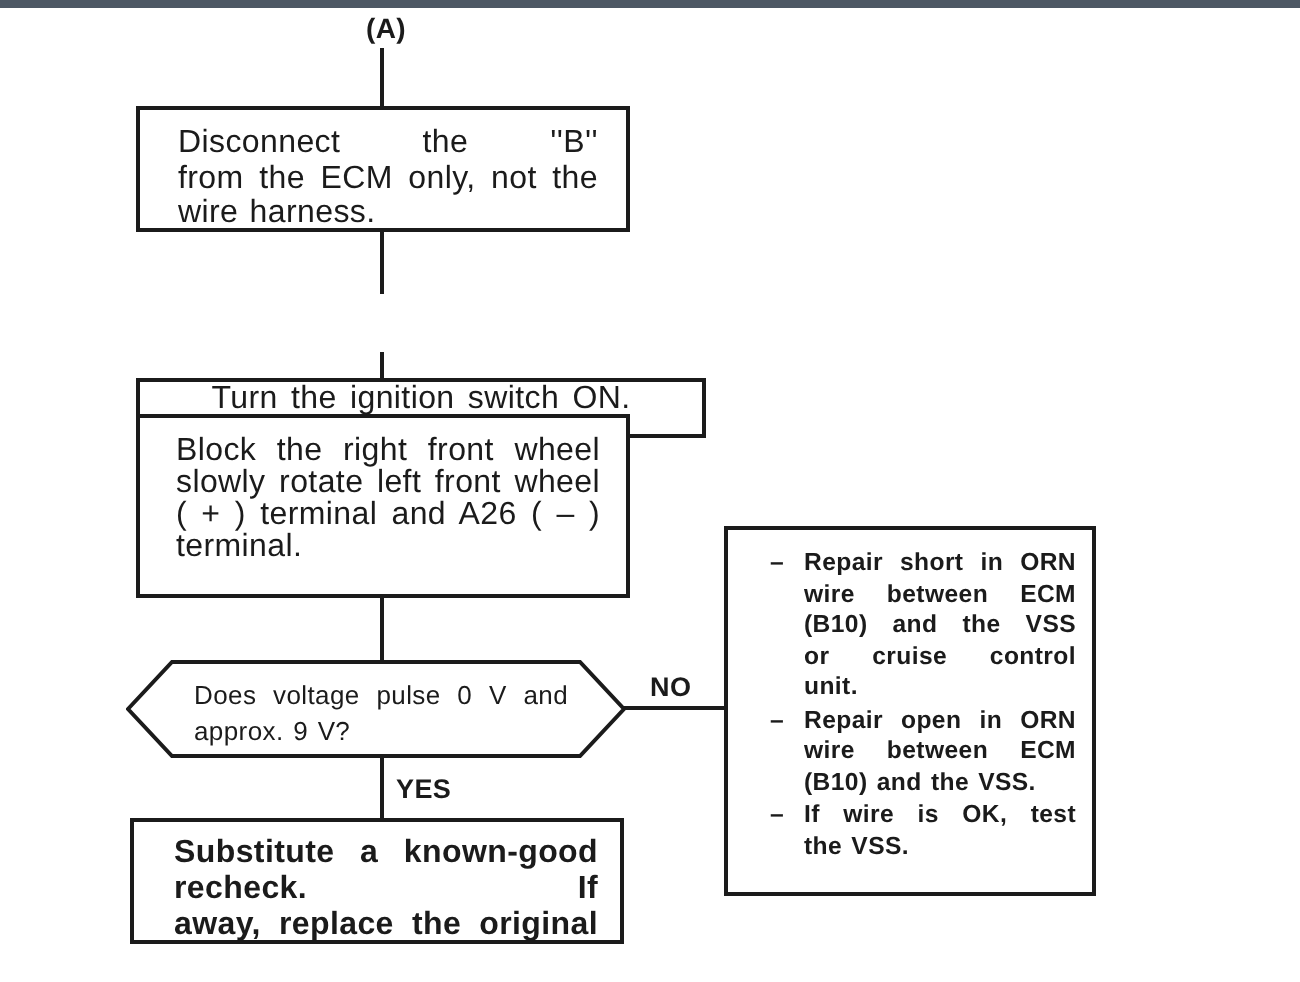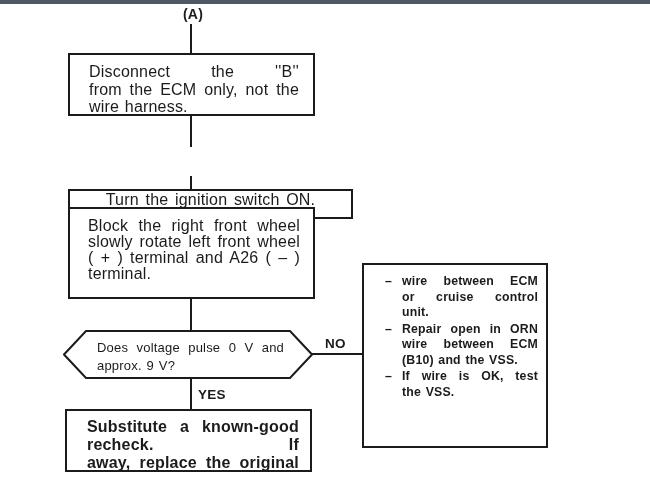--- a/index.html
+++ b/index.html
@@ -106,21 +106,23 @@
     <div class="ln j">Substitute a known-good ECM and</div>
     <div class="ln j">recheck. If symptom/indication goes</div>
     <div class="ln j">away, replace the original ECM.</div>
   </div>
 
   <div class="box br">
 
     <div class="bullet">
       <span class="dash">–</span>
       <div class="btxt">
+        <div class="ln j">Repair short in ORN</div>
         <div class="ln j">wire between ECM</div>
+        <div class="ln j">(B10) and the VSS</div>
         <div class="ln j">or cruise control</div>
         <div class="ln">unit.</div>
       </div>
     </div>
 
     <div class="bullet">
       <span class="dash">–</span>
       <div class="btxt">
         <div class="ln j">Repair open in ORN</div>
         <div class="ln j">wire between ECM</div>

